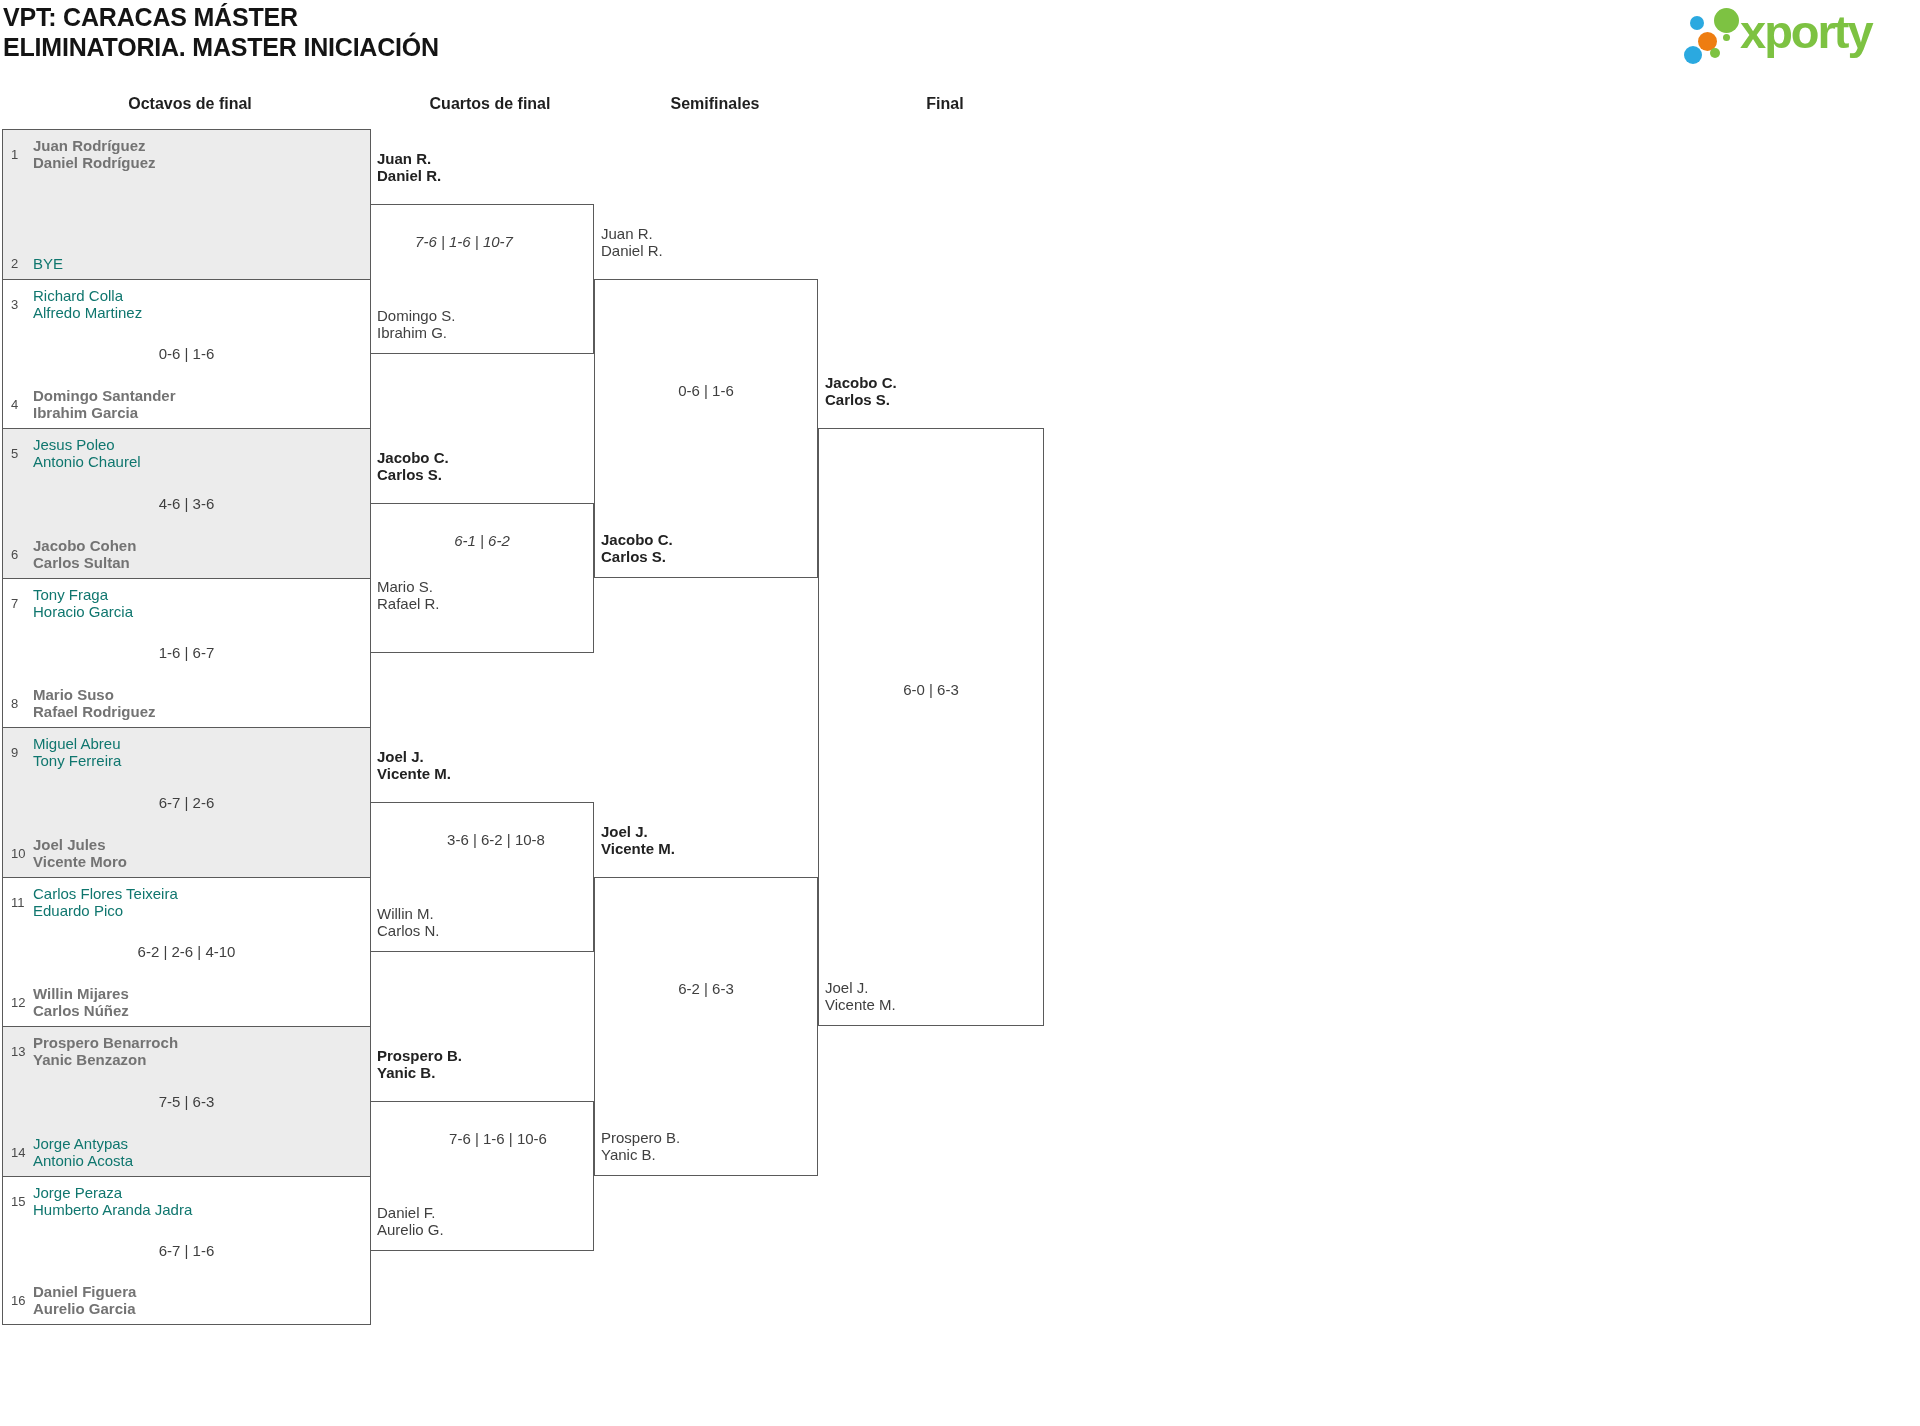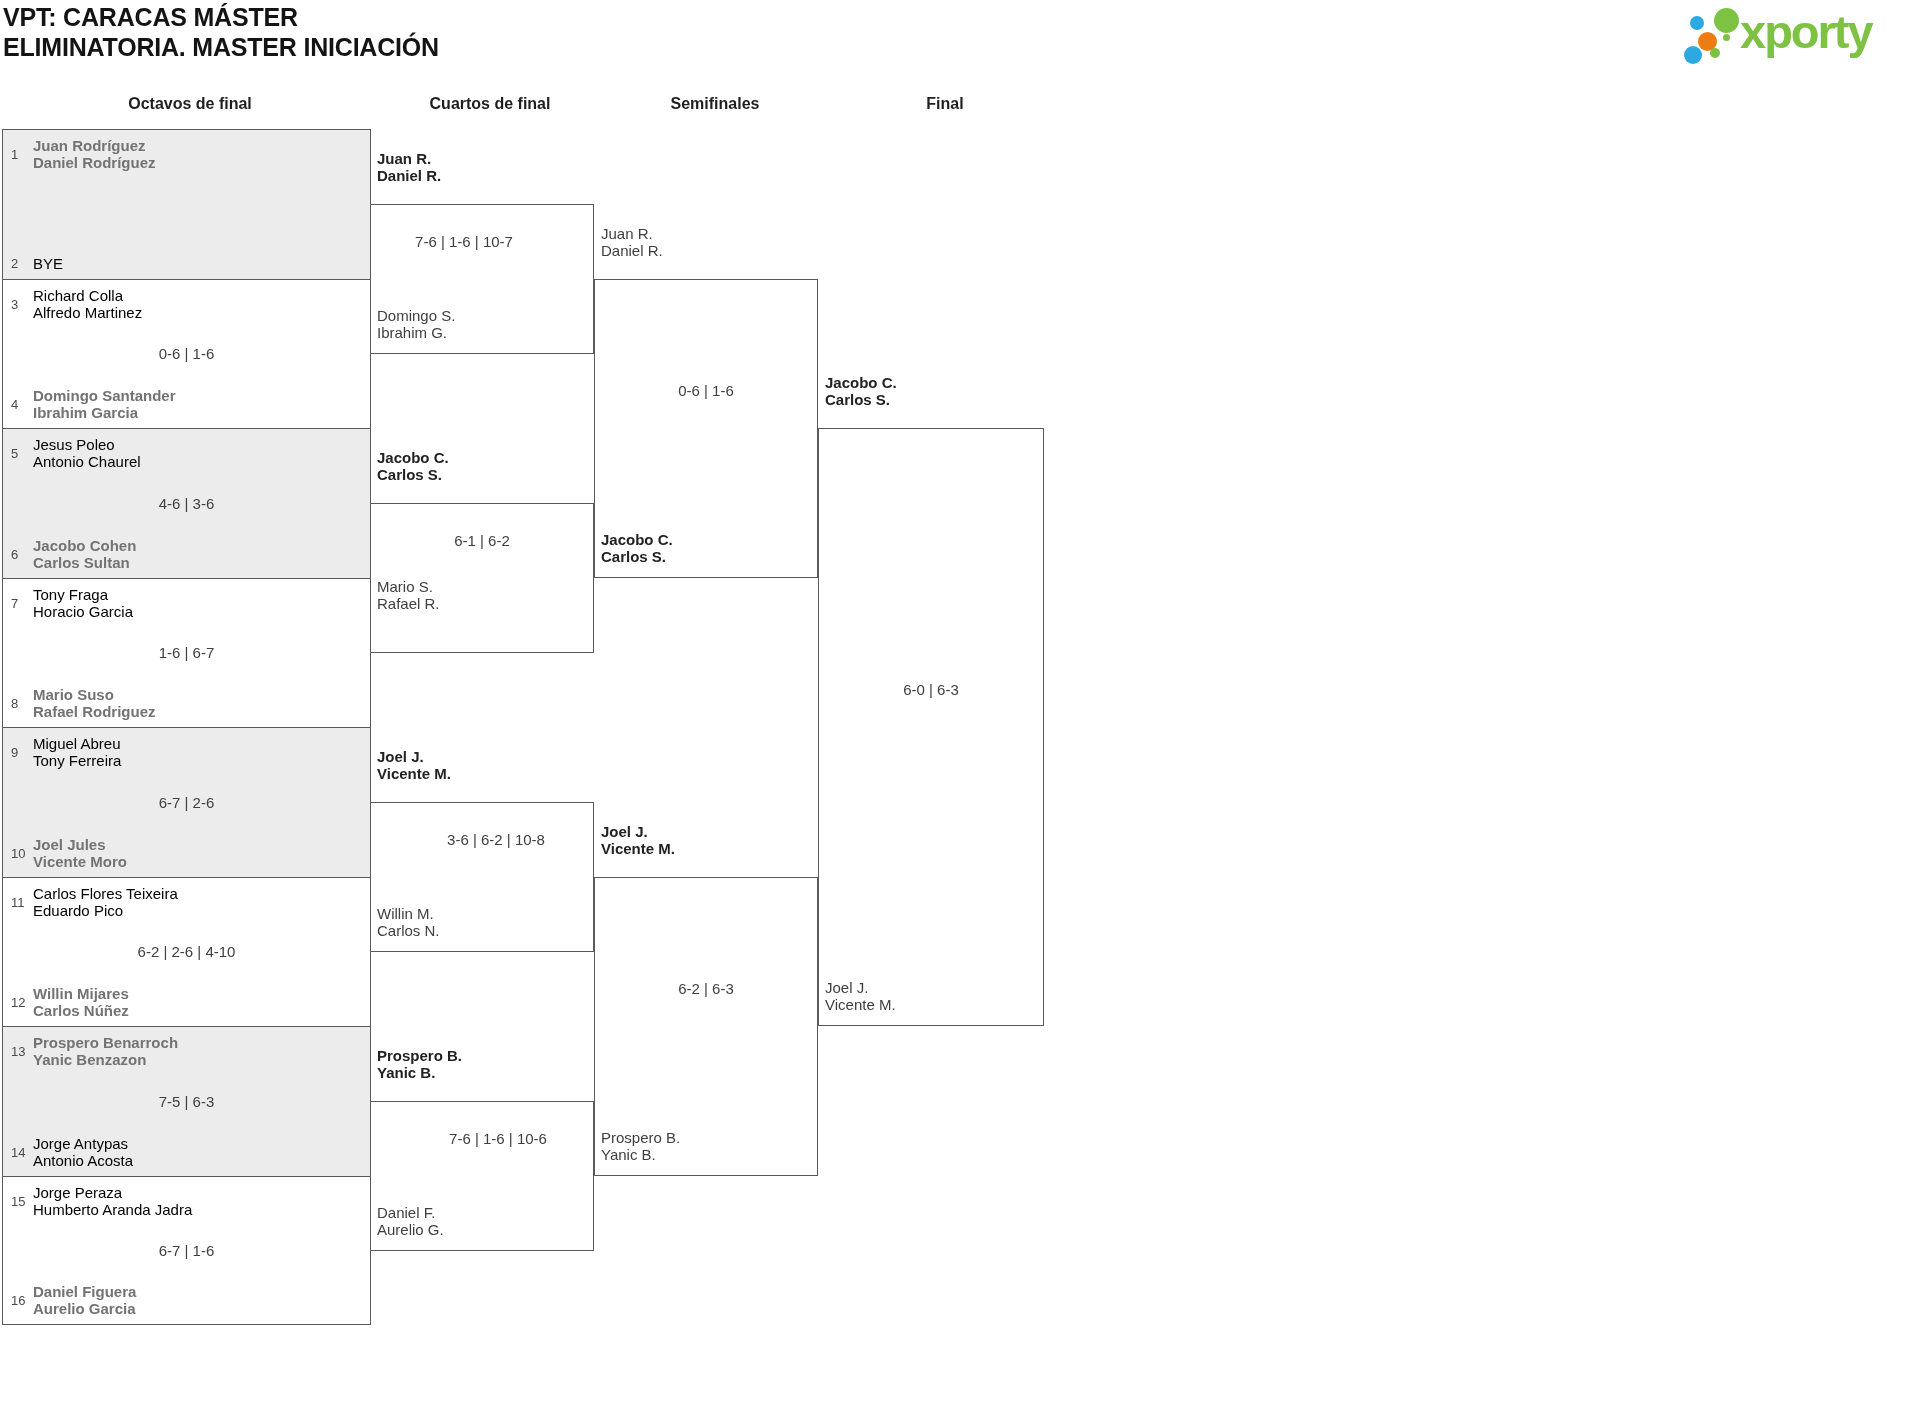--- a/index.html
+++ b/index.html
@@ -9,21 +9,21 @@
          color:#141414;letter-spacing:-0.2px;white-space:pre-line;}
 
   .hdr{position:absolute;top:95px;height:20px;text-align:center;font-size:16px;font-weight:600;color:#1f1f1f;}
 
   
   .ob{position:absolute;left:2px;width:369px;border:1px solid #5a5a5a;box-sizing:border-box;
       display:flex;flex-direction:column;justify-content:space-between;padding:7px 8px;background:#fff;}
   .ob.g{background:#ececec;}
   .trow{display:flex;align-items:center;gap:5px;}
   .seed{width:17px;flex:none;font-size:13px;color:#4a4a4a;}
-  .nm{font-size:15px;line-height:17px;color:#000000;}
+  .nm{font-size:15px;line-height:17px;color:#0f766e;}
   .nm div:empty{display:none;}
   .nm.w{font-weight:700;color:#737373;}
   .osc{text-align:center;font-size:15px;color:#3f3f3f;height:18px;line-height:18px;}
 
   
   .rbox{position:absolute;border:1px solid #5a5a5a;box-sizing:border-box;background:transparent;}
   .lbl{position:absolute;font-size:15px;line-height:17px;color:#3f3f3f;}
   .lbl.w{font-weight:700;color:#222;}
   .rsc{position:absolute;height:20px;line-height:20px;text-align:center;font-size:15px;color:#3f3f3f;}
 
@@ -198,32 +198,32 @@
           <div>Aurelio Garcia</div>
         </div>
     </div>
   </div>
 
   <div class="rbox" style="left:370px;top:204px;width:224px;height:150px;"></div>
   <div class="lbl w" style="left:377px;top:150px;">
       <div>Juan R.</div>
       <div>Daniel R.</div>
     </div>
-  <div class="rsc" style="left:370px;top:232px;width:188px;">7-6 | 1-6 | 10-7</div>
+  <div class="rsc" style="left:370px;top:232px;width:188px;font-style:italic;">7-6 | 1-6 | 10-7</div>
   <div class="lbl" style="left:377px;top:307px;">
       <div>Domingo S.</div>
       <div>Ibrahim G.</div>
     </div>
 
   <div class="rbox" style="left:370px;top:503px;width:224px;height:150px;"></div>
   <div class="lbl w" style="left:377px;top:449px;">
       <div>Jacobo C.</div>
       <div>Carlos S.</div>
     </div>
-  <div class="rsc" style="left:370px;top:531px;width:224px;">6-1 | 6-2</div>
+  <div class="rsc" style="left:370px;top:531px;width:224px;font-style:italic;">6-1 | 6-2</div>
   <div class="lbl" style="left:377px;top:578px;">
       <div>Mario S.</div>
       <div>Rafael R.</div>
     </div>
 
   <div class="rbox" style="left:370px;top:802px;width:224px;height:150px;"></div>
   <div class="lbl w" style="left:377px;top:748px;">
       <div>Joel J.</div>
       <div>Vicente M.</div>
     </div>

